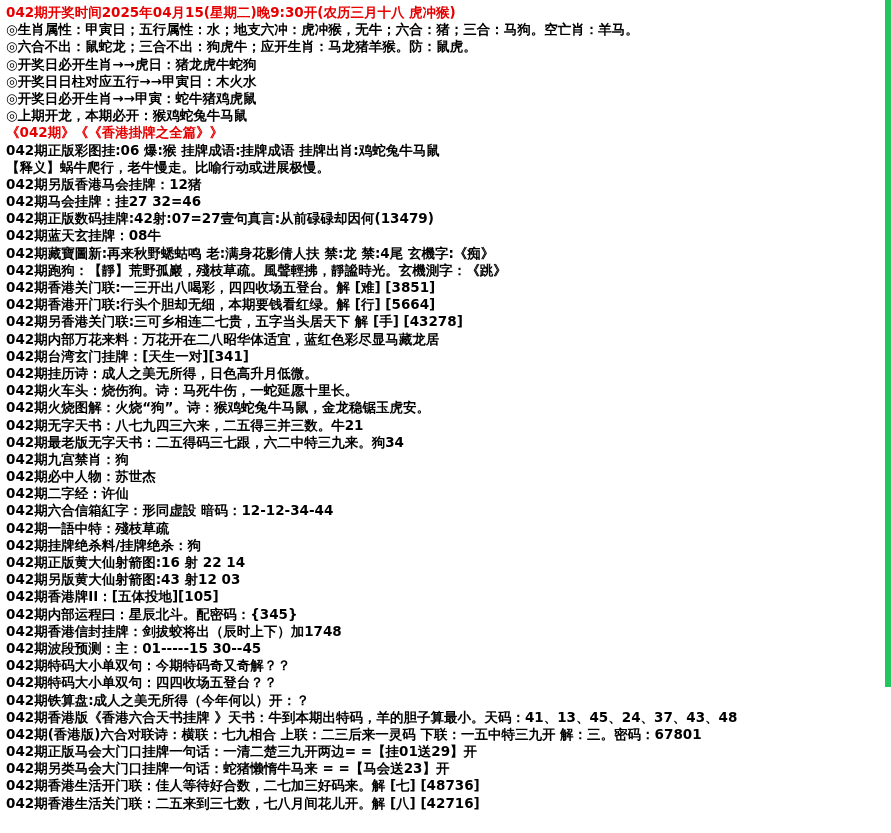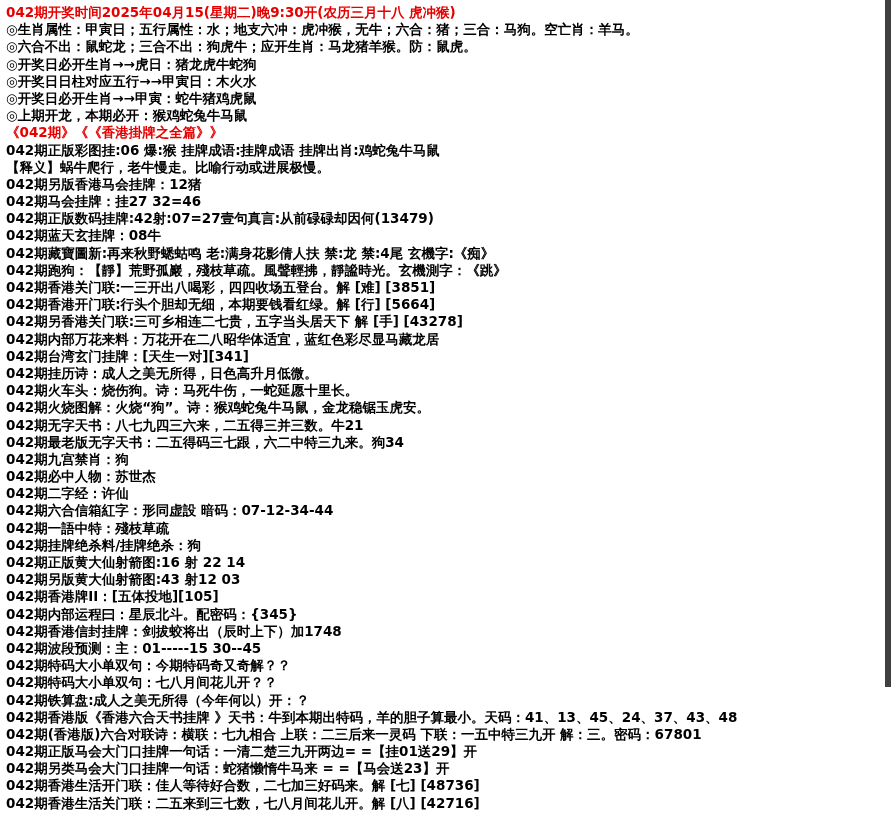--- a/index.html
+++ b/index.html
@@ -2,21 +2,21 @@
 <html><head>
 <meta charset="utf-8">
 <style>
   html,body{margin:0;padding:0;background:#ffffff;}
   body{width:891px;height:833px;overflow:hidden;}
   .page{
     box-sizing:border-box;
     width:891px;height:687px;
     padding:4px 2px 0 6px;
     background:#ffffff;
-    border-right:6px solid #404040;
+    border-right:6px solid #22c55e;
     font-family:"DejaVu Sans","Liberation Sans",sans-serif;
     font-weight:bold;
     font-size:13.5px;
     color:#000000;
   }
   .line{
     height:17.2px;
     line-height:17.2px;
     white-space:nowrap;
     letter-spacing:0;
@@ -50,31 +50,31 @@
     <div class="line">042期内部万花来料：万花开在二八昭华体适宜，蓝红色彩尽显马藏龙居</div>
     <div class="line">042期台湾玄门挂牌：[天生一对][341]</div>
     <div class="line">042期挂历诗：成人之美无所得，日色高升月低微。</div>
     <div class="line">042期火车头：烧伤狗。诗：马死牛伤，一蛇延愿十里长。</div>
     <div class="line">042期火烧图解：火烧“狗”。诗：猴鸡蛇兔牛马鼠，金龙稳锯玉虎安。</div>
     <div class="line">042期无字天书：八七九四三六来，二五得三并三数。牛21</div>
     <div class="line">042期最老版无字天书：二五得码三七跟，六二中特三九来。狗34</div>
     <div class="line">042期九宫禁肖：狗</div>
     <div class="line">042期必中人物：苏世杰</div>
     <div class="line">042期二字经：许仙</div>
-    <div class="line">042期六合信箱紅字：形同虚設 暗码：07-12-34-44</div>
+    <div class="line">042期六合信箱紅字：形同虚設 暗码：12-12-34-44</div>
     <div class="line">042期一語中特：殘枝草疏</div>
     <div class="line">042期挂牌绝杀料/挂牌绝杀：狗</div>
     <div class="line">042期正版黄大仙射箭图:16 射 22 14</div>
     <div class="line">042期另版黄大仙射箭图:43 射12 03</div>
     <div class="line">042期香港牌II：[五体投地][105]</div>
     <div class="line">042期内部运程曰：星辰北斗。配密码：{345}</div>
     <div class="line">042期香港信封挂牌：剑拔蛟将出（辰时上下）加1748</div>
     <div class="line">042期波段预测：主：01-----15 30--45</div>
     <div class="line">042期特码大小单双句：今期特码奇又奇解？？</div>
-    <div class="line">042期特码大小单双句：七八月间花儿开？？</div>
+    <div class="line">042期特码大小单双句：四四收场五登台？？</div>
     <div class="line">042期铁算盘:成人之美无所得（今年何以）开：？</div>
     <div class="line">042期香港版《香港六合天书挂牌 》天书：牛到本期出特码，羊的胆子算最小。天码：41、13、45、24、37、43、48</div>
     <div class="line">042期(香港版)六合对联诗：横联：七九相合 上联：二三后来一灵码 下联：一五中特三九开 解：三。密码：67801</div>
     <div class="line">042期正版马会大门口挂牌一句话：一清二楚三九开两边= =【挂01送29】开</div>
     <div class="line">042期另类马会大门口挂牌一句话：蛇猪懒惰牛马来 = =【马会送23】开</div>
     <div class="line">042期香港生活开门联：佳人等待好合数，二七加三好码来。解 [七] [48736]</div>
     <div class="line">042期香港生活关门联：二五来到三七数，七八月间花儿开。解 [八] [42716]</div>
   </div>
 
 </body></html>

